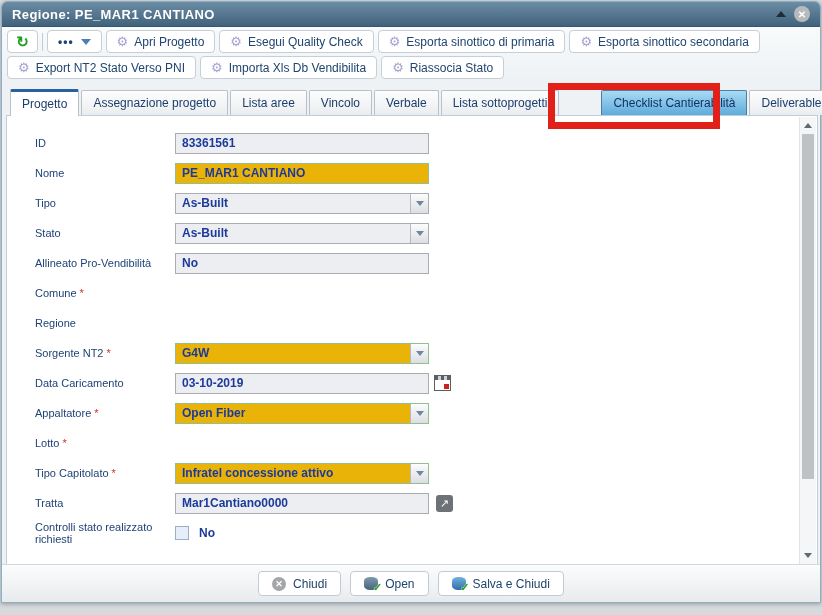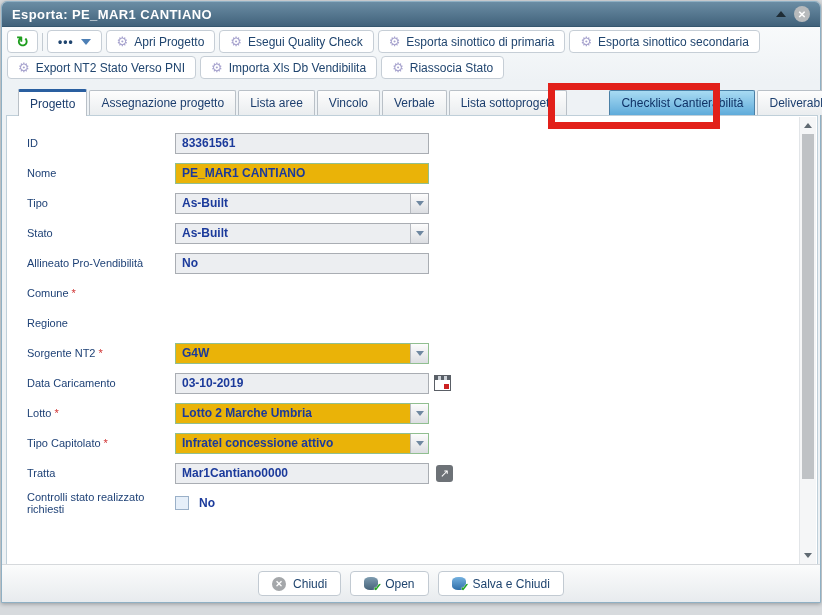--- a/index.html
+++ b/index.html
@@ -28,33 +28,33 @@
     background:#fff; border:1px solid #c6ced6; border-radius:4px; font-size:12px;
     color:#20456f; white-space:nowrap; cursor:pointer; font-family:inherit; }
   .gear { color:#a7a3ce; font-size:13px; line-height:1; }
   .refresh-btn { width:31px; justify-content:center; padding:0; }
   .refresh-glyph { color:#1f9e1f; font-weight:bold; font-size:15px; line-height:1; }
   .tb-sep { width:1px; height:18px; background:#c3cbd2; }
   .more-btn { gap:7px; font-weight:bold; letter-spacing:1px; }
   .dd-arrow { width:0; height:0; border-left:5px solid transparent; border-right:5px solid transparent; border-top:6px solid #4d7fb5; }
 
   
-  .tabstrip { height:34px; padding:8px 16px 0; display:flex; align-items:flex-end; gap:2px; position:relative; z-index:3; }
+  .tabstrip { height:34px; padding:8px 8px 0; display:flex; align-items:flex-end; gap:2px; position:relative; z-index:3; }
   .tab { height:25px; padding:0 11px; display:flex; align-items:center; font-size:12px; color:#1c3e6e;
     background:linear-gradient(#fdfdfd,#eaedef); border:1px solid #b9c0c7; border-bottom:none;
     border-radius:2px 2px 0 0; white-space:nowrap; cursor:pointer; }
   .tab.active { background:#fff; border-top:3px solid #2a5fa0; height:27px; margin-bottom:-1px; }
   .tab.highlighted { background:linear-gradient(#a8dbf3,#5fabda); border-color:#4a80a6; color:#0f3266;margin-left:40px; }
 
   
   .content { position:absolute; left:4px; top:113px; width:812px; height:451px;
     background:#fff; border:1px solid #bfcfd9; overflow:hidden; }
   .form-body { position:absolute; left:0; top:12px; right:18px; bottom:0; overflow:hidden; }
   .frow { height:30px; display:flex; align-items:center; }
-  .flabel { width:168px; padding-left:20px; font-size:11px; color:#1e4176; line-height:12px; flex-shrink:0; }
+  .flabel { width:168px; padding-left:28px; font-size:11px; color:#1e4176; line-height:12px; flex-shrink:0; }
   .req { color:#d03030; margin-left:3px; }
   .fctrl { display:flex; align-items:center; }
   .ctrl { height:21px; display:flex; align-items:center; font-size:12px; font-weight:bold; color:#1b3a9b; width:254px;justify-content:flex-end; }
   .ctrl .val { padding:0 6px; flex:1; overflow:hidden; white-space:nowrap; }
   .ctrl.readonly, .ctrl.select-disabled { background:#eceef1; border:1px solid #a9adb3; }
   .ctrl.text, .ctrl.select { background:#eab308; border:1px solid #90bf90; }
   .arrow-seg { width:18px; align-self:stretch; border-left:1px solid #b6bac0;
     background:linear-gradient(#fcfcfc,#dcdee2); display:flex; align-items:center; justify-content:center; }
   .arrow-seg::after { content:""; width:0; height:0; border-left:4px solid transparent; border-right:4px solid transparent; border-top:5px solid #6e87a0; }
 
@@ -99,21 +99,21 @@
 
   
   .red-box { position:absolute; z-index:40; pointer-events:none; border-style:solid; }
 </style>
 </head>
 <body>
 
 <div class="window">
 
   <div class="titlebar">
-    <span class="title">Esporta: PE_MAR1 CANTIANO</span>
+    <span class="title">Regione: PE_MAR1 CANTIANO</span>
     <span class="win-controls">
       <span class="collapse-btn"></span>
       <span class="close-btn">✕</span>
     </span>
   </div>
 
   <div class="toolbar">
     <div class="tb-row">
       <button class="tb-btn refresh-btn">
         <span class="refresh-glyph">↻</span>
@@ -245,27 +245,30 @@
         <div class="frow">
           <label class="flabel"><span>Data Caricamento</span></label>
           <div class="fctrl">
             <div class="ctrl readonly">
               <span class="val">03-10-2019</span>
             </div>
             <span class="cal-icon"></span>
           </div>
         </div>
         <div class="frow">
+          <label class="flabel"><span>Appaltatore</span><span class="req">*</span></label>
+          <div class="fctrl">
+            <div class="ctrl select">
+              <span class="val">Open Fiber</span>
+              <span class="arrow-seg"></span>
+            </div>
+          </div>
+        </div>
+        <div class="frow">
           <label class="flabel"><span>Lotto</span><span class="req">*</span></label>
-          <div class="fctrl">
-            <div class="ctrl select">
-              <span class="val">Lotto 2 Marche Umbria</span>
-              <span class="arrow-seg"></span>
-            </div>
-          </div>
         </div>
         <div class="frow">
           <label class="flabel"><span>Tipo Capitolato</span><span class="req">*</span></label>
           <div class="fctrl">
             <div class="ctrl select">
               <span class="val">Infratel concessione attivo</span>
               <span class="arrow-seg"></span>
             </div>
           </div>
         </div>

